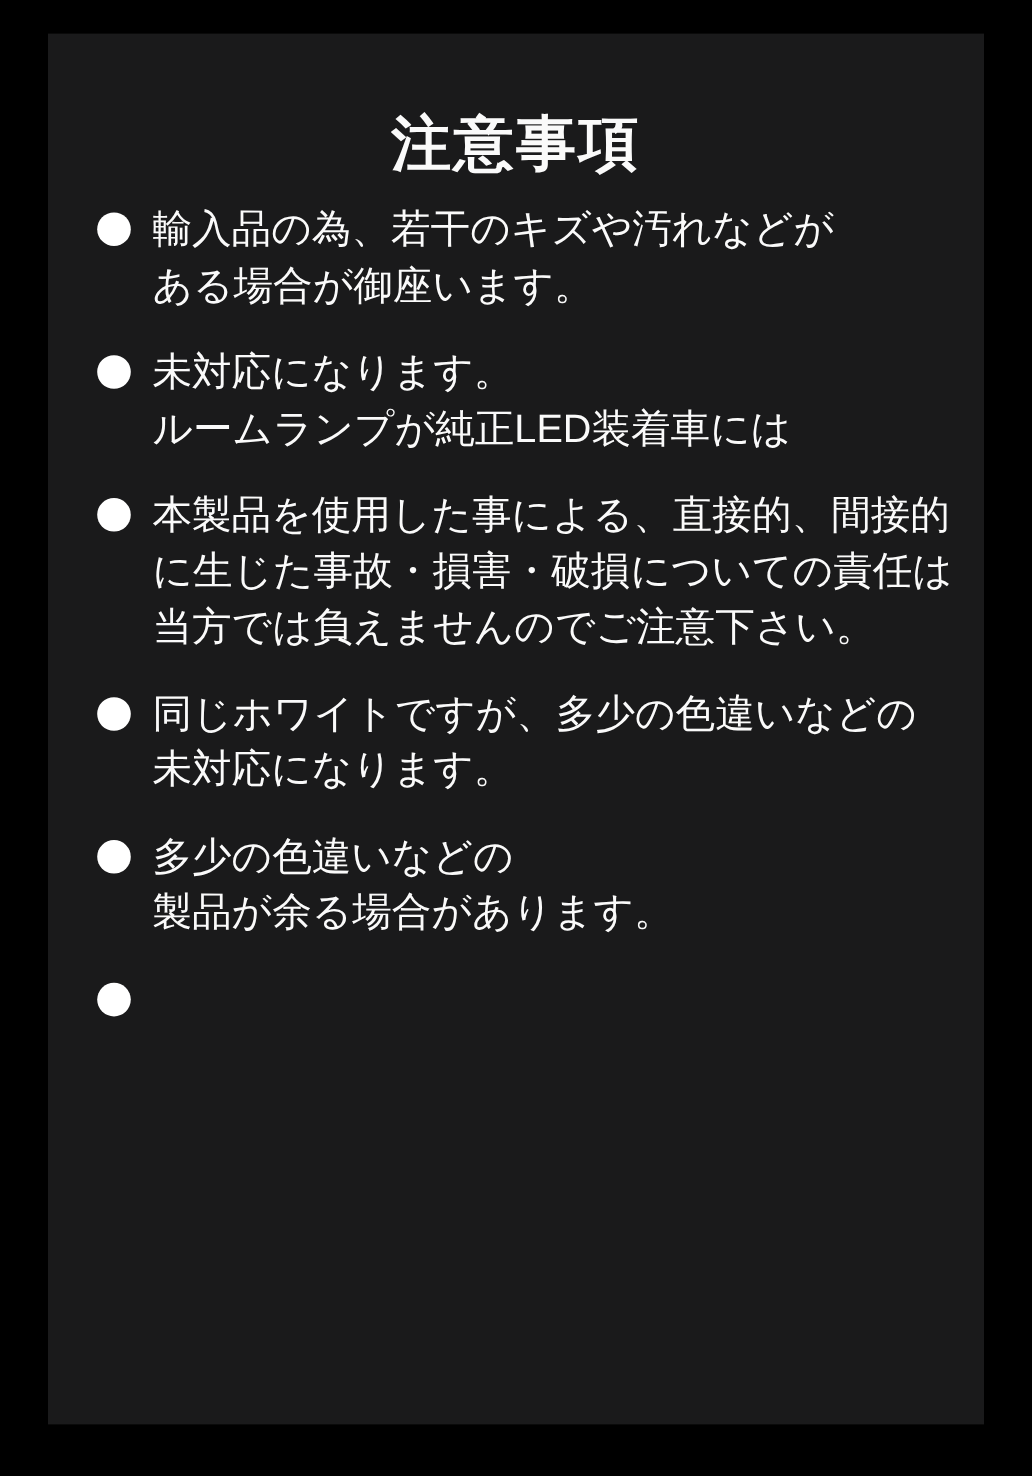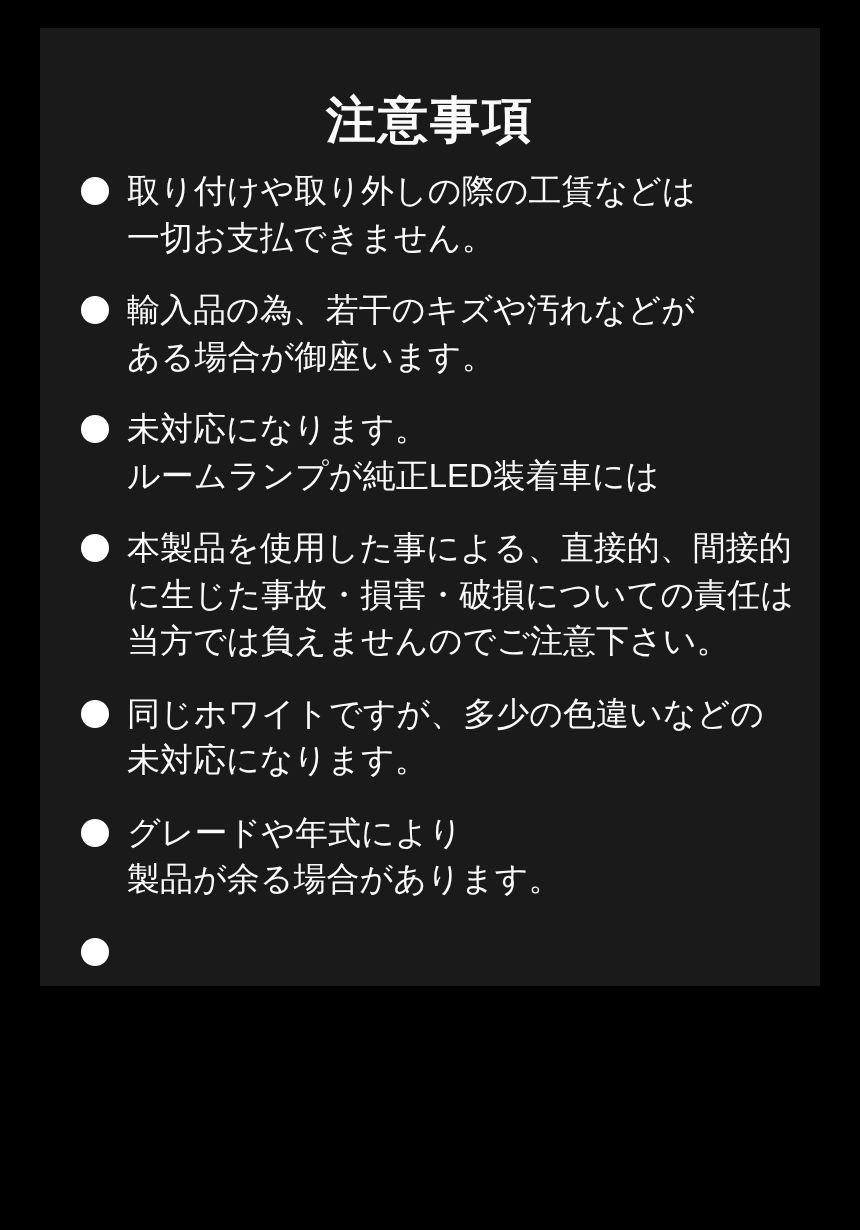--- a/index.html
+++ b/index.html
@@ -14,21 +14,21 @@
     height: 1230px;
     background: var(--bg);
     overflow: hidden;
     font-family: "Liberation Sans", "DejaVu Sans", sans-serif;
   }
   .panel {
     position: absolute;
     left: 40px;
     top: 28px;
     width: 780px;
-    height: 958px;
+    height: 1159px;
     background: var(--panel-bg);
     color: var(--text);
   }
   .title {
     padding-top: 66px;
     font-size: 50px;
     line-height: 52px;
     font-weight: bold;
     text-align: center;
     letter-spacing: 2px;
@@ -63,27 +63,20 @@
   }
 </style>
 </head>
 <body>
 
 <div class="panel">
   <h1 class="title">注意事項</h1>
 
   <ul class="notes">
 
-    <li class="note-item">
-      <span class="bullet"></span>
-      <div class="note-lines">
-        <div class="note-line">取り付けや取り外しの際の工賃などは</div>
-        <div class="note-line">一切お支払できません。</div>
-      </div>
-    </li>
 
     <li class="note-item">
       <span class="bullet"></span>
       <div class="note-lines">
         <div class="note-line">輸入品の為、若干のキズや汚れなどが</div>
         <div class="note-line">ある場合が御座います。</div>
       </div>
     </li>
 
     <li class="note-item">
@@ -107,21 +100,21 @@
       <span class="bullet"></span>
       <div class="note-lines">
         <div class="note-line">同じホワイトですが、多少の色違いなどの</div>
         <div class="note-line">未対応になります。</div>
       </div>
     </li>
 
     <li class="note-item">
       <span class="bullet"></span>
       <div class="note-lines">
-        <div class="note-line">グレードや年式により</div>
+        <div class="note-line">多少の色違いなどの</div>
         <div class="note-line">製品が余る場合があります。</div>
       </div>
     </li>
 
     <li class="note-item">
       <span class="bullet"></span>
     </li>
 
   </ul>
 </div>

